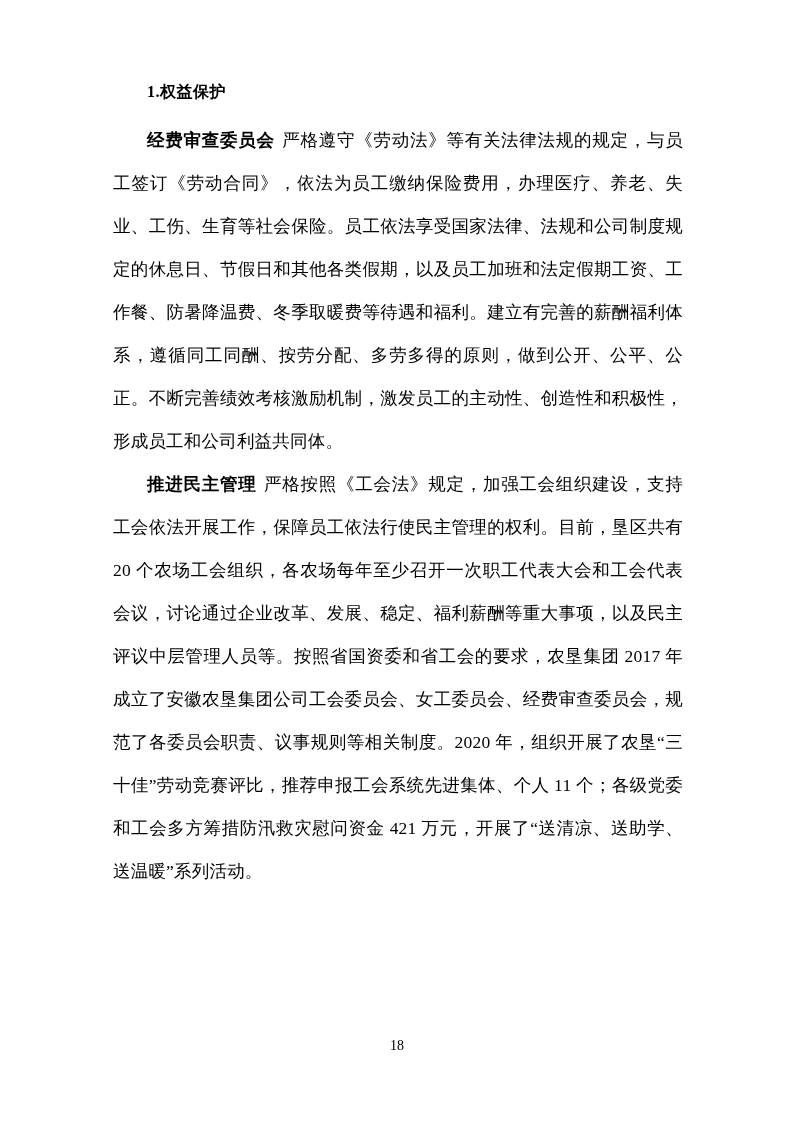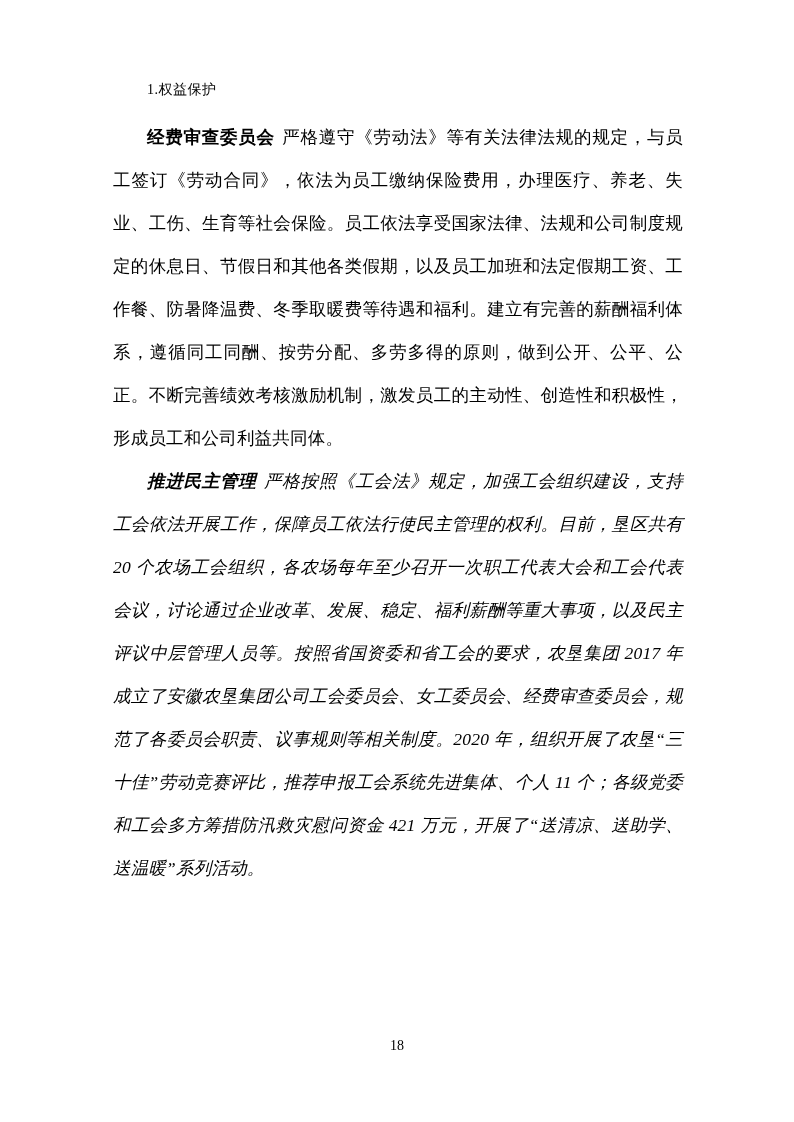--- a/index.html
+++ b/index.html
@@ -22,39 +22,38 @@
     width: 794px;
     height: 1122px;
   }
   .content {
     position: absolute;
     left: 113px;
     top: 78px;
     width: 570px;
   }
   .heading {
-    font-size: 14px;
-    font-weight: normal;
+    font-size: 16px;
+    font-weight: bold;
     letter-spacing: 0.5px;
     margin: 0 0 14px 0;
     text-indent: 34px;
     line-height: 1.7;
   }
   p.body {
     font-size: 17.5px;
     line-height: 43px;
     margin: 0 0 0 0;
     text-align: justify;
     text-justify: inter-ideograph;
     text-indent: 34px;
     letter-spacing: 0.2px;
   }
   p.body + p.body {
     margin-top: 0px;
-    font-style: italic;
   }
   .lead {
     font-weight: bold;
   }
   .lead-gap {
     display: inline-block;
     width: 7px;
   }
   .page-number {
     position: absolute;

